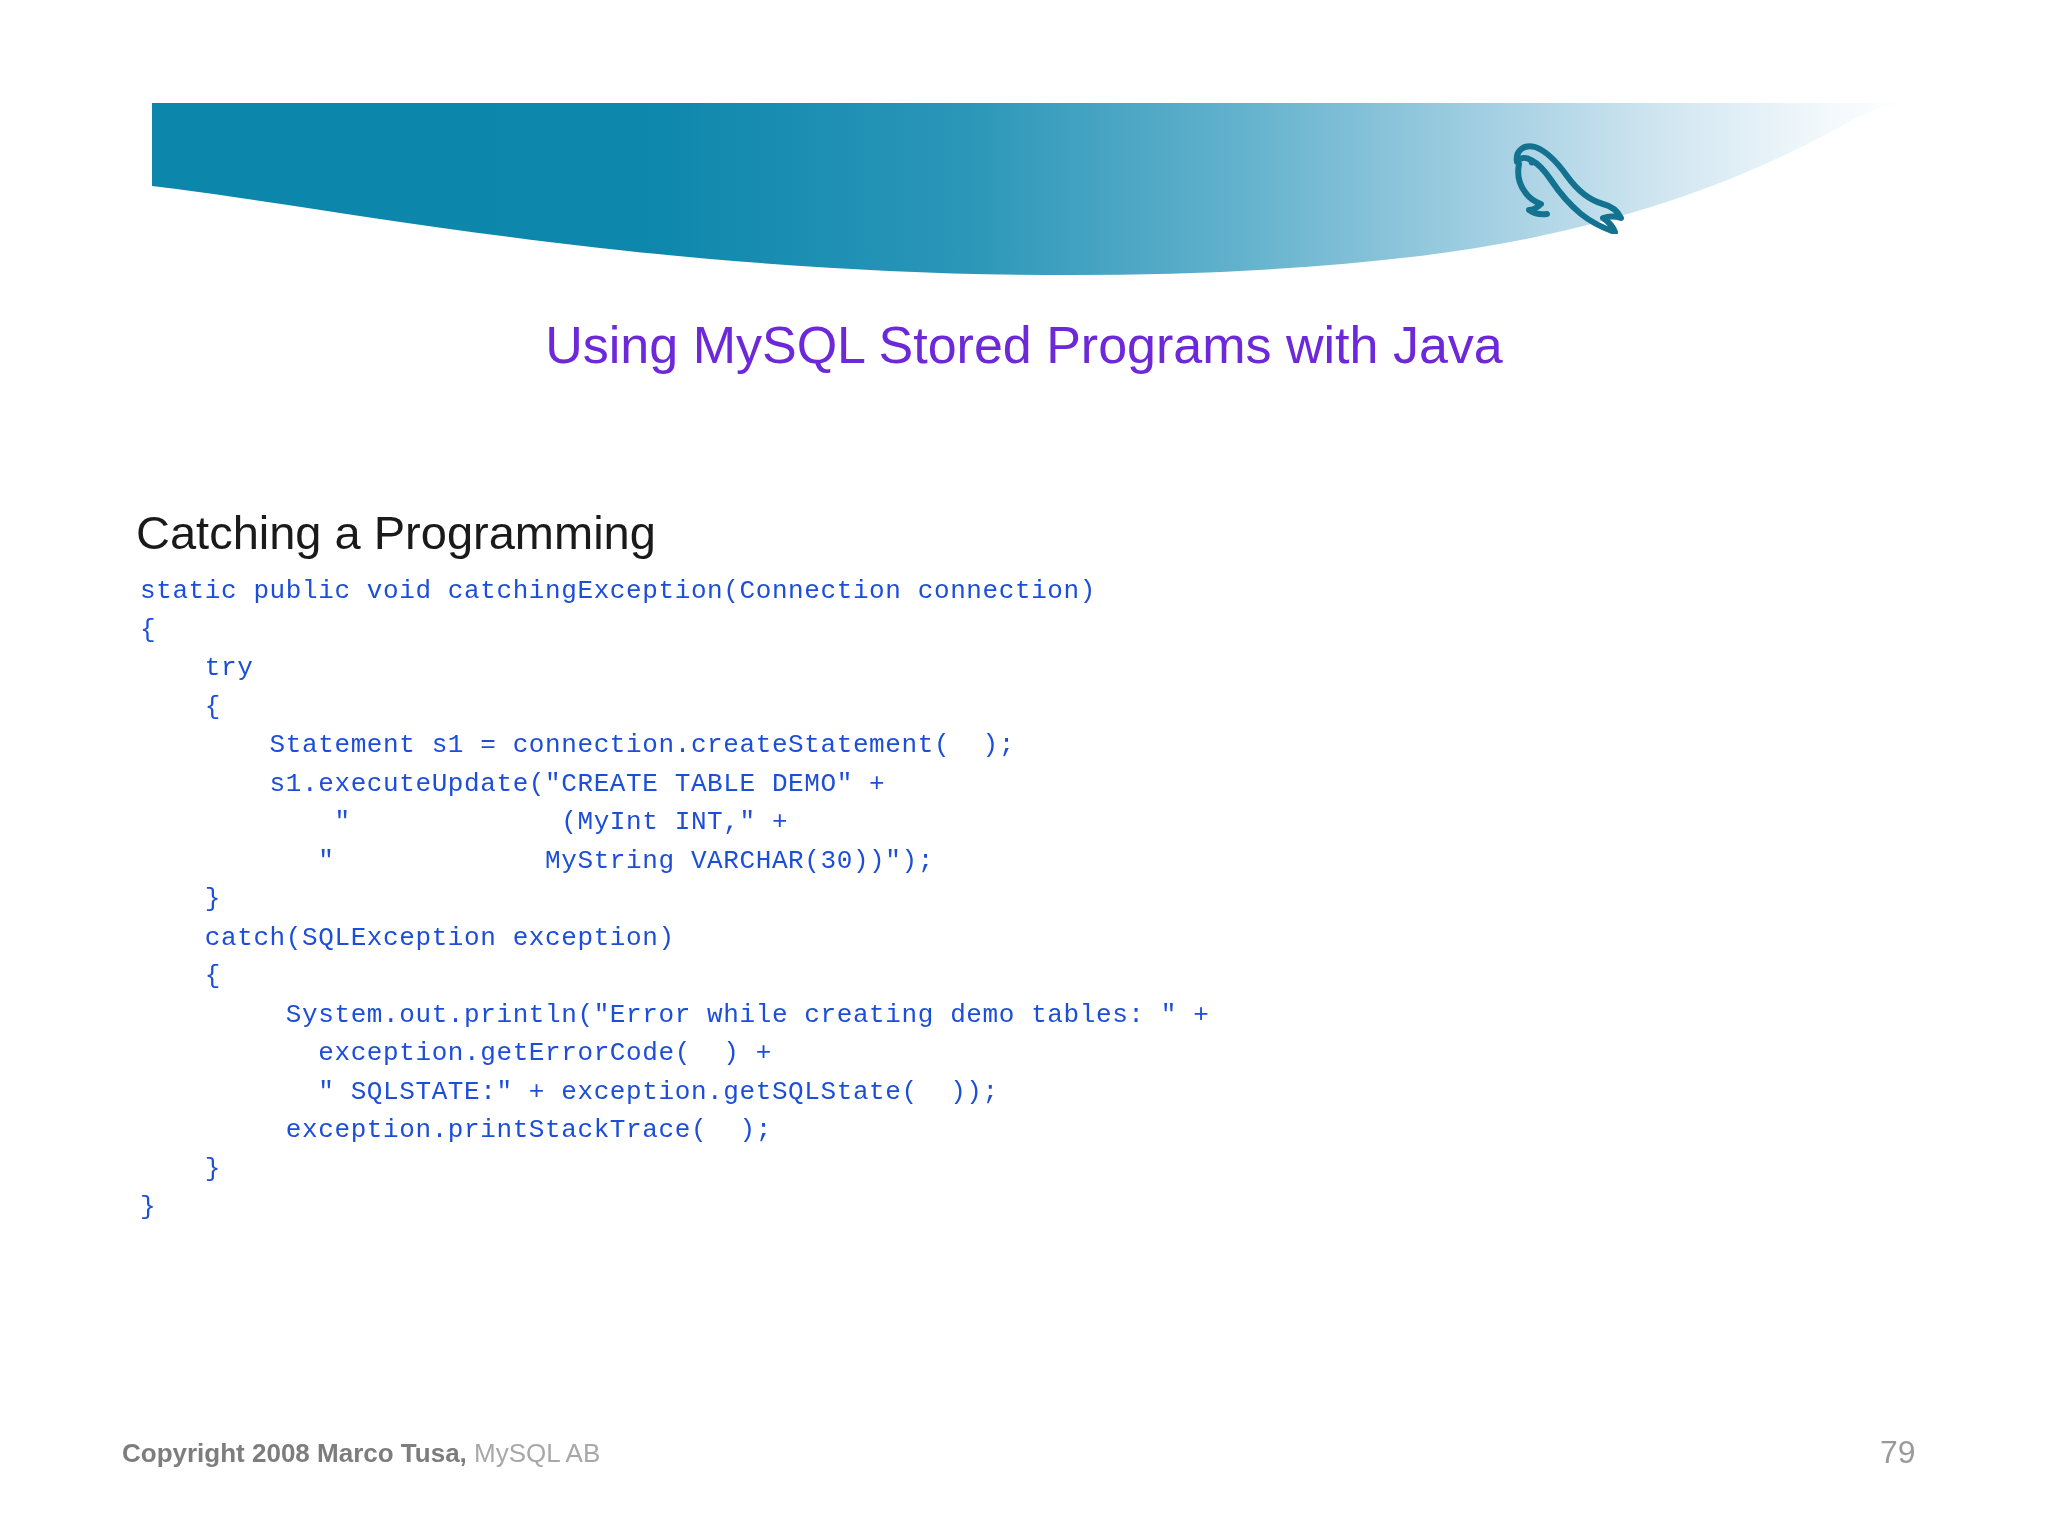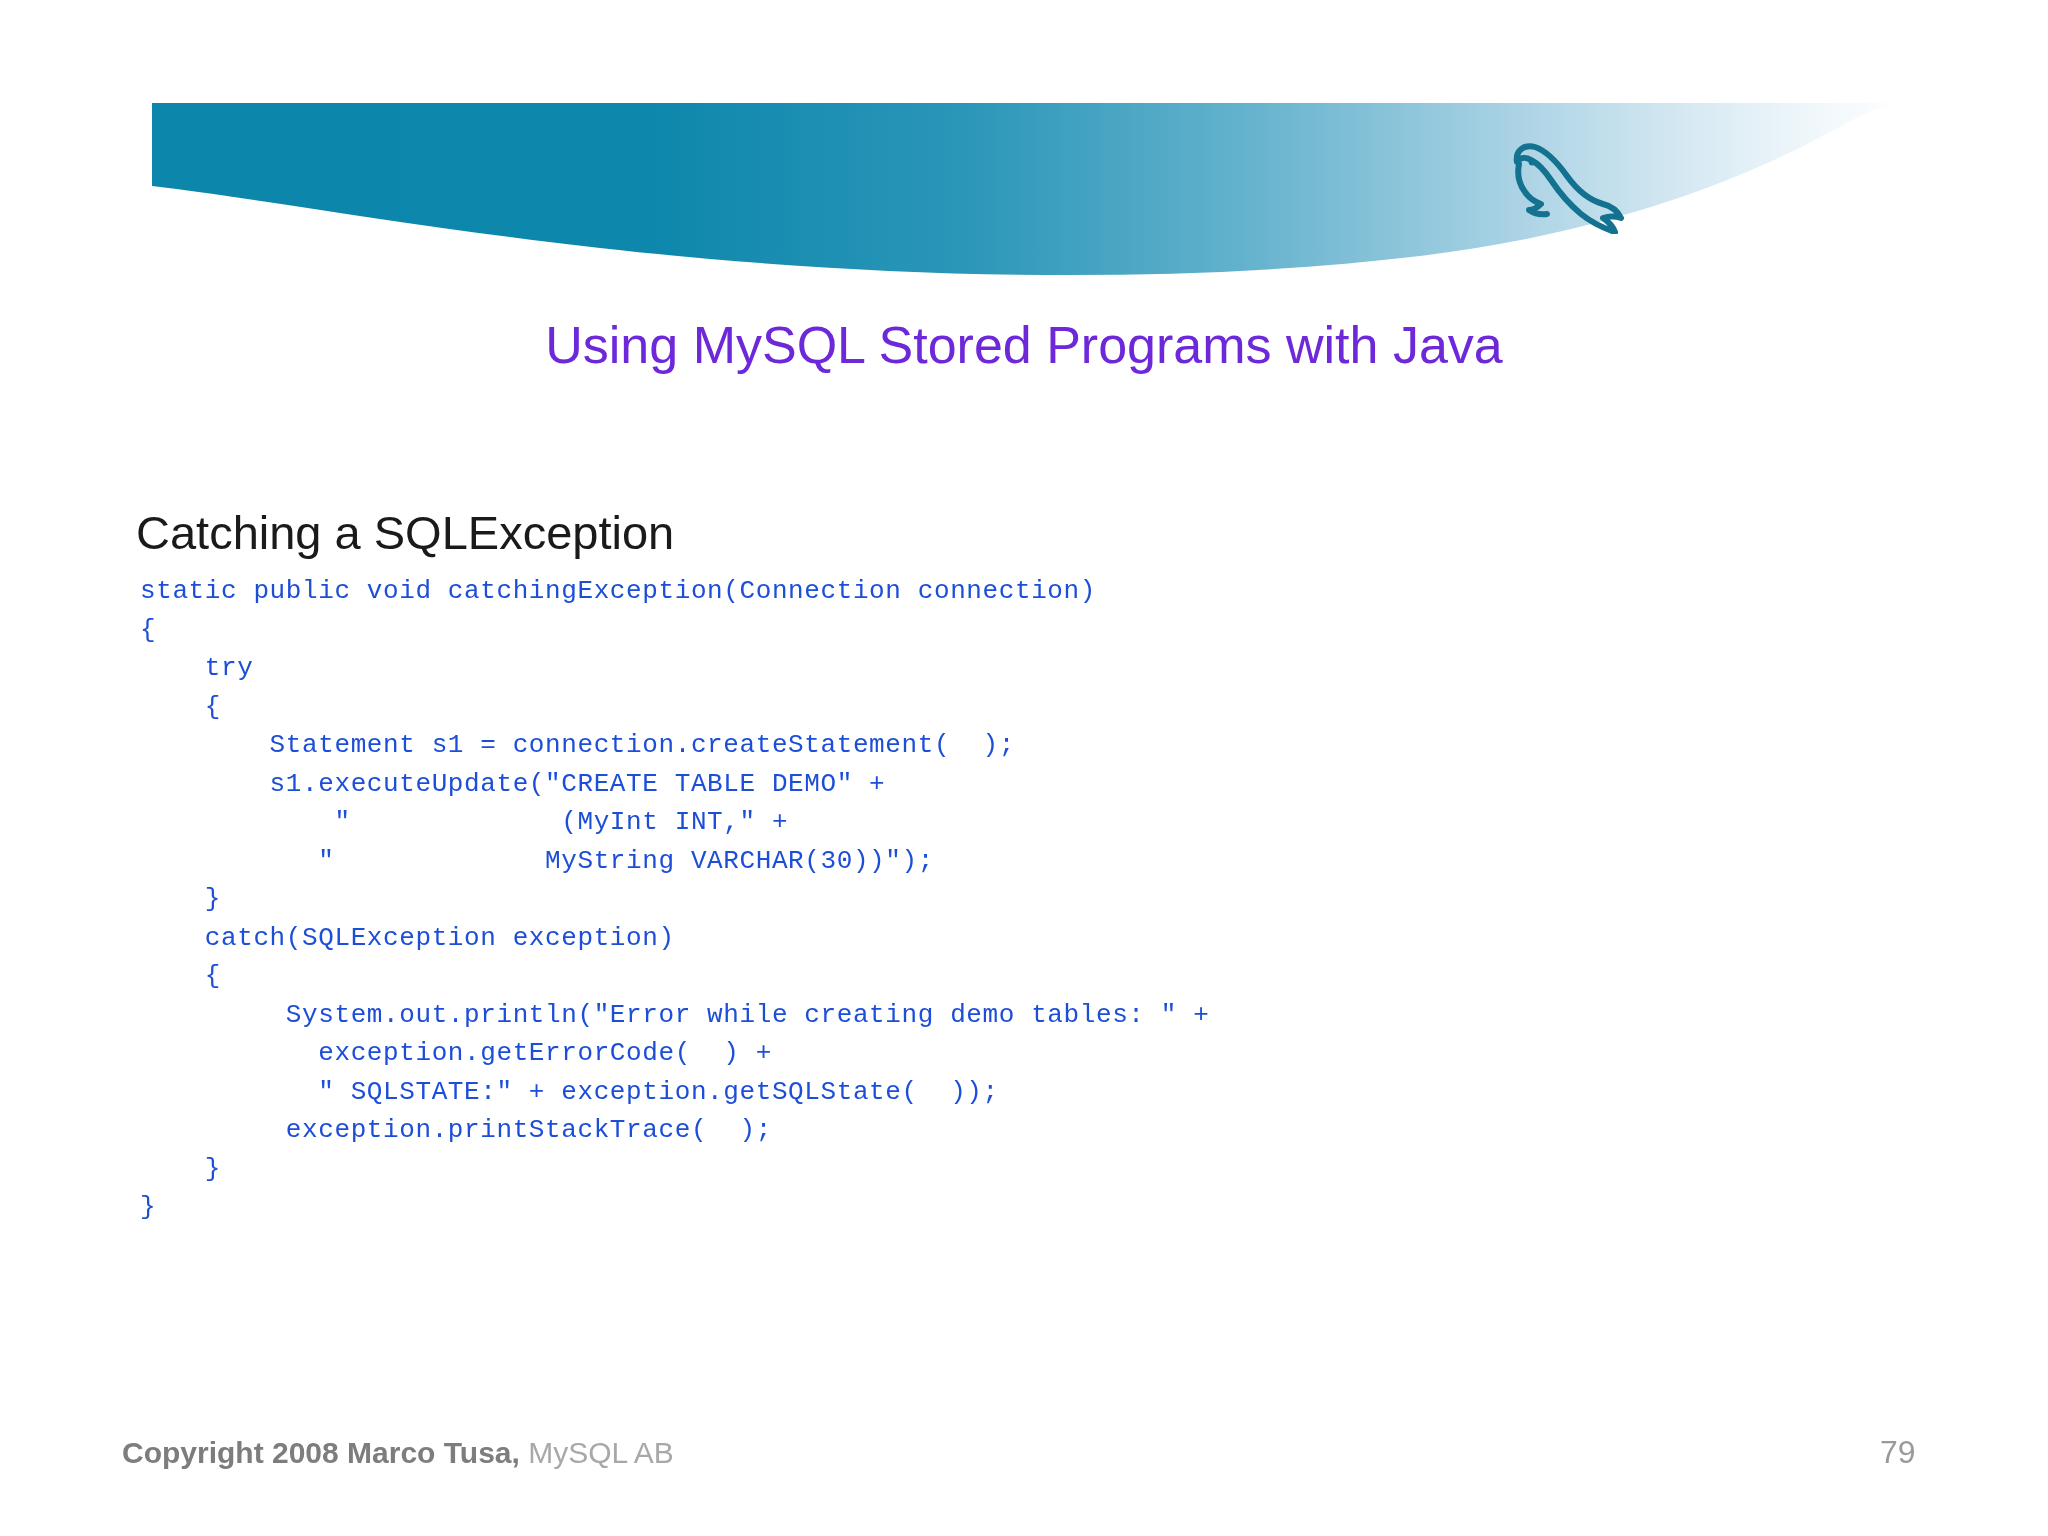--- a/index.html
+++ b/index.html
@@ -135,21 +135,21 @@
     height: 38.5px;
     white-space: pre;
   }
 
   
   #footer-copyright {
     position: absolute;
     left: 122px;
     top: 1434px;
     font-family: "Liberation Sans", sans-serif;
-    font-size: 30px;
+    font-size: 26px;
     line-height: 38px;
     white-space: nowrap;
   }
   #footer-copyright .cw-bold {
     font-weight: 700;
     color: #7d7d7d;
   }
   #footer-copyright .cw-light {
     font-weight: 400;
     color: #a8a8a8;
@@ -219,21 +219,21 @@
         </g>
         <circle cx="33" cy="22" r="3.4" fill="#12728f"></circle>
       </svg>
     </div>
   </div>
 
   <div id="title-block">
     <div id="slide-subtitle">Using MySQL Stored Programs with Java</div>
   </div>
 
-  <div id="section-heading">Catching a SQLException</div>
+  <div id="section-heading">Catching a Programming</div>
 
   <div id="code-block"><span class="code-line">static public void catchingException(Connection connection)</span><span class="code-line">{</span><span class="code-line">    try</span><span class="code-line">    {</span><span class="code-line">        Statement s1 = connection.createStatement(  );</span><span class="code-line">        s1.executeUpdate("CREATE TABLE DEMO" +</span><span class="code-line">            "             (MyInt INT," +</span><span class="code-line">           "             MyString VARCHAR(30))");</span><span class="code-line">    }</span><span class="code-line">    catch(SQLException exception)</span><span class="code-line">    {</span><span class="code-line">         System.out.println("Error while creating demo tables: " +</span><span class="code-line">           exception.getErrorCode(  ) +</span><span class="code-line">           " SQLSTATE:" + exception.getSQLState(  ));</span><span class="code-line">         exception.printStackTrace(  );</span><span class="code-line">    }</span><span class="code-line">}</span></div>
 
   <div id="footer-copyright"><span class="cw-bold">Copyright 2008 Marco Tusa,</span><span class="cw-light"> MySQL AB</span></div>
 
   <div id="page-number">79</div>
 
 </div>
 
 </body></html>

